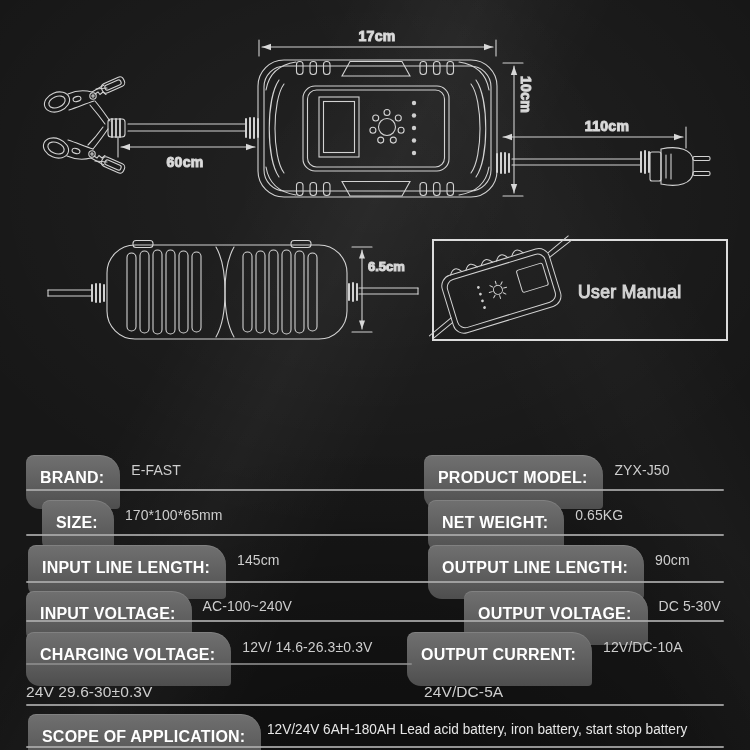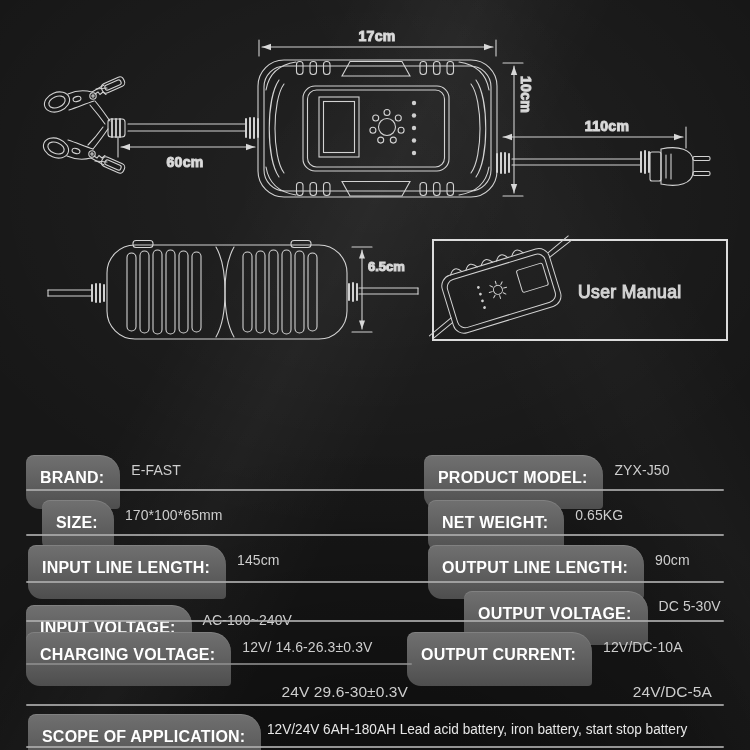--- a/index.html
+++ b/index.html
@@ -27,21 +27,21 @@
     background:linear-gradient(180deg,#707070 0%,#5e5e5e 55%,#4e4e4e 100%);
     border-radius:8px 20px 4px 14px;
     box-shadow:inset 0 1px 0 rgba(255,255,255,0.12);
   }
   .val{
     display:inline-block;vertical-align:top;line-height:30px;
     font-size:14px;color:#cdcdcd;margin-left:11px;letter-spacing:0.1px;
   }
   .hr{position:absolute;left:26px;width:698px;height:2px;background:#ababab;opacity:0.85;border-radius:1px;}
   .hr-half{position:absolute;left:26px;width:386px;height:2px;background:#8f8f8f;opacity:0.8;border-radius:1px;}
-  .cont{position:absolute;font-size:15.5px;color:#cdcdcd;line-height:22px;text-align:right;letter-spacing:0.1px;}
+  .cont{position:absolute;font-size:15.5px;color:#cdcdcd;line-height:22px;letter-spacing:0.1px;}
   .scope-val{display:inline-block;vertical-align:top;line-height:30px;margin-left:6px;
     font-size:15.5px;color:#e6e6e6;transform:scaleX(0.88);transform-origin:0 50%;white-space:nowrap;}
 </style>
 </head>
 <body>
 
 <div class="stage">
 
   <svg width="750" height="438" viewBox="0 0 750 438" style="position:absolute;top:0;left:0;" fill="none" stroke="#d2d2d2" stroke-width="1.1" stroke-linecap="round">
 
@@ -317,21 +317,21 @@
     <div class="hr" style="top:534px;"></div>
 
     <div class="cell" style="top:545px;left:28px;">
       <span class="tag">INPUT LINE LENGTH:</span><span class="val">145cm</span>
     </div>
     <div class="cell" style="top:545px;left:428px;">
       <span class="tag">OUTPUT LINE LENGTH:</span><span class="val">90cm</span>
     </div>
     <div class="hr" style="top:581px;"></div>
 
-    <div class="cell" style="top:591px;left:26px;margin-top:14px;">
+    <div class="cell" style="top:591px;left:26px;">
       <span class="tag">INPUT VOLTAGE:</span><span class="val">AC-100~240V</span>
     </div>
     <div class="cell" style="top:591px;left:424px;margin-left:40px;">
       <span class="tag">OUTPUT VOLTAGE:</span><span class="val">DC 5-30V</span>
     </div>
     <div class="hr" style="top:620px;"></div>
 
     <div class="cell" style="top:632px;left:26px;">
       <span class="tag">CHARGING VOLTAGE:</span><span class="val">12V/ 14.6-26.3±0.3V</span>
     </div>

